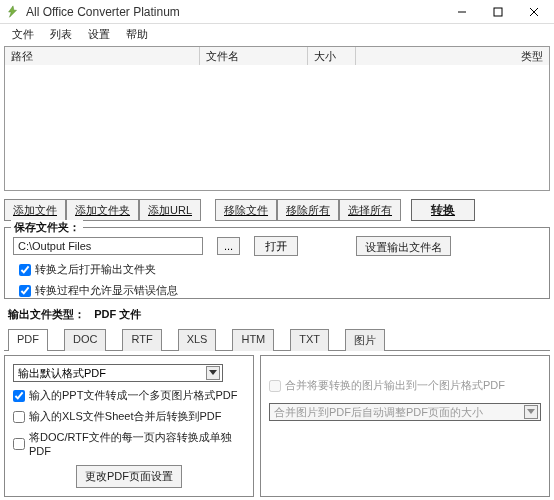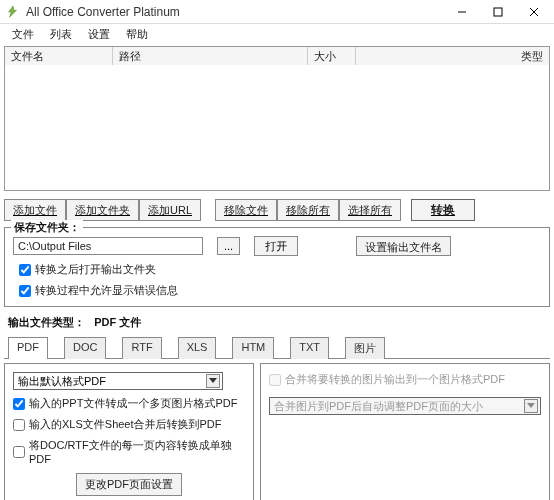--- a/index.html
+++ b/index.html
@@ -16,21 +16,21 @@
 .file-table { border: 1px solid #999; margin-top: 2px; }
 .file-head { display: flex; height: 18px; background: #f5f5f5; }
 .file-head .col { border-right: 1px solid #ccc; padding: 2px 6px; color: #222; }
 .col-name { width: 108px; } .col-path { width: 195px; } .col-size { width: 48px; } .col-type { flex: 1; border-right: none !important; text-align: right; }
 .file-body { height: 125px; background: #fff; }
 .action-row { display: flex; align-items: center; margin-top: 8px; gap: 0; text-decoration: underline; }
 .btn { border: 1px solid #888; background: #f3f3f3; padding: 3px 8px; color: #222; text-align: center; cursor: default; }
 .action-row .btn { height: 22px; display: flex; align-items: center; justify-content: center; }
 .gap { width: 14px; }
 .convert-btn { width: 64px; height: 22px; font-weight: bold; font-size: 12px; border: 1px solid #666; margin-left: 10px; }
-.group { border: 1px solid #888; margin-top: 6px; padding: 6px 8px 8px 8px; position: relative; }
+.group { border: 1px solid #888; margin-top: 6px; padding: 6px 8px 0 8px; position: relative; }
 .group-title { position: absolute; top: -8px; left: 6px; background: #fff; padding: 0 3px; font-weight: bold; color: #111; }
 .row { display: flex; align-items: center; margin-top: 2px; gap: 14px; }
 .text-input { border: 1px solid #888; height: 18px; padding: 1px 4px; background: #fff; color: #222; width: 190px; }
 .small-btn { border: 1px solid #888; background: #f3f3f3; height: 18px; padding: 0 6px; display: flex; align-items: center; }
 .open-btn { height: 20px; padding: 0 10px; }
 .chk-row { display: flex; align-items: center; margin-top: 6px; gap: 4px; color: #222; padding-left: 6px; }
 .chk { width: 12px; height: 12px; }
 .outtype-head { margin-top: 8px; font-weight: bold; color: #111; padding-left: 4px; }
 .tabs { display: flex; margin-top: 6px; border-bottom: 1px solid #888; padding-left: 4px; }
 .tab { border: 1px solid #888; border-bottom: none; padding: 3px 8px; margin-right: 16px; background: #eee; position: relative; top: 1px; color: #333; }
@@ -78,22 +78,22 @@
   <span>文件</span>
   <span>列表</span>
   <span>设置</span>
   <span>帮助</span>
 </div>
 
 <div class="content">
 
   <div class="file-table">
     <div class="file-head">
+      <div class="col col-path">路径</div>
       <div class="col col-name">文件名</div>
-      <div class="col col-path">路径</div>
       <div class="col col-size">大小</div>
       <div class="col col-type">类型</div>
     </div>
     <div class="file-body"></div>
   </div>
 
   <div class="action-row">
     <div class="btn">添加文件</div>
     <div class="btn">添加文件夹</div>
     <div class="btn">添加URL</div>
@@ -160,21 +160,21 @@
       <div class="chk-row" style="padding-left:0">
         <input type="checkbox" class="chk" style="">
         <span>将DOC/RTF文件的每一页内容转换成单独PDF</span>
       </div>
       <div style="display:flex; justify-content:center; margin-top:8px">
         <div class="btn">更改PDF页面设置</div>
       </div>
     </div>
 
     <div class="panel right disabled">
-      <div class="chk-row" style="padding-left:0; margin-top:0">
+      <div class="chk-row" style="padding-left:0; margin-top:14px">
         <input type="checkbox" class="chk" disabled="" style="">
         <span>合并将要转换的图片输出到一个图片格式PDF</span>
       </div>
       <div class="select disabled" style="margin-top:10px">
         <span>合并图片到PDF后自动调整PDF页面的大小</span>
         <span class="arrow">
             <svg width="8" height="6" viewBox="0 0 8 6">
               <path d="M0 0 L8 0 L4 5 Z" fill="#888"></path>
             </svg>
           </span>

